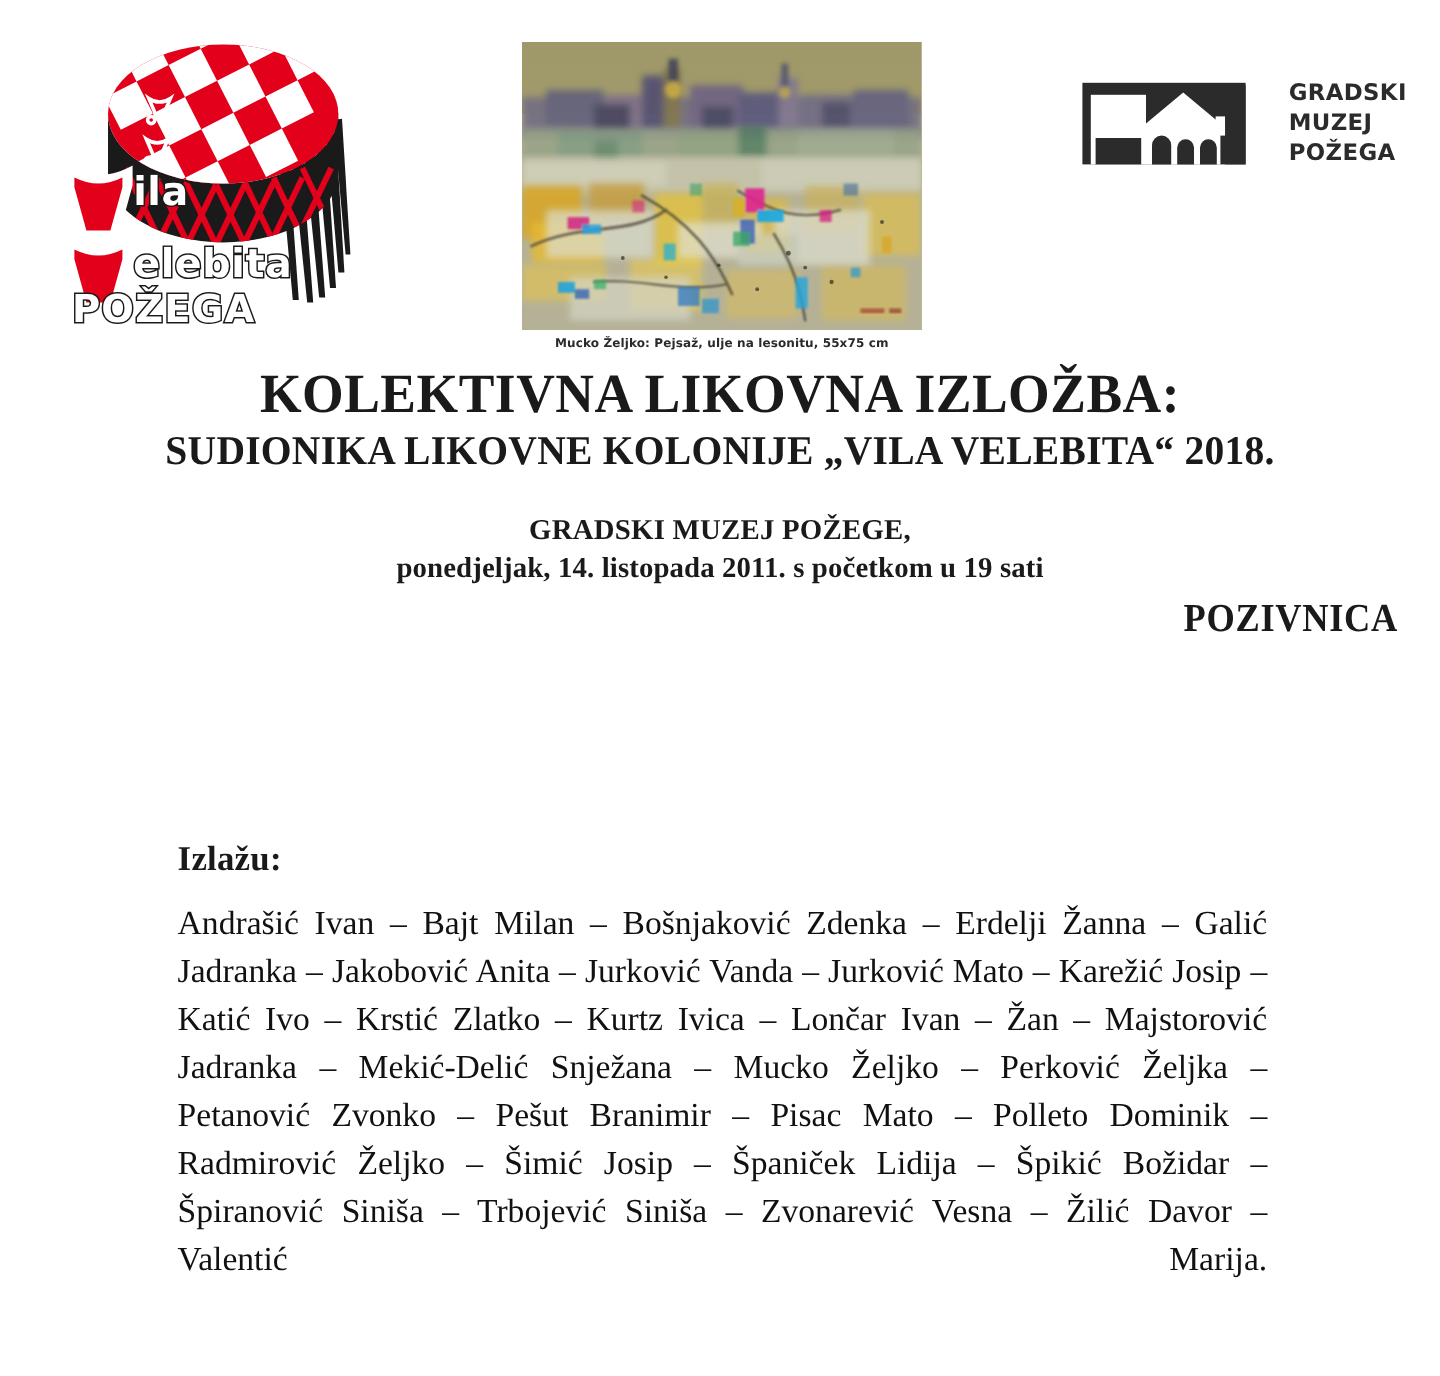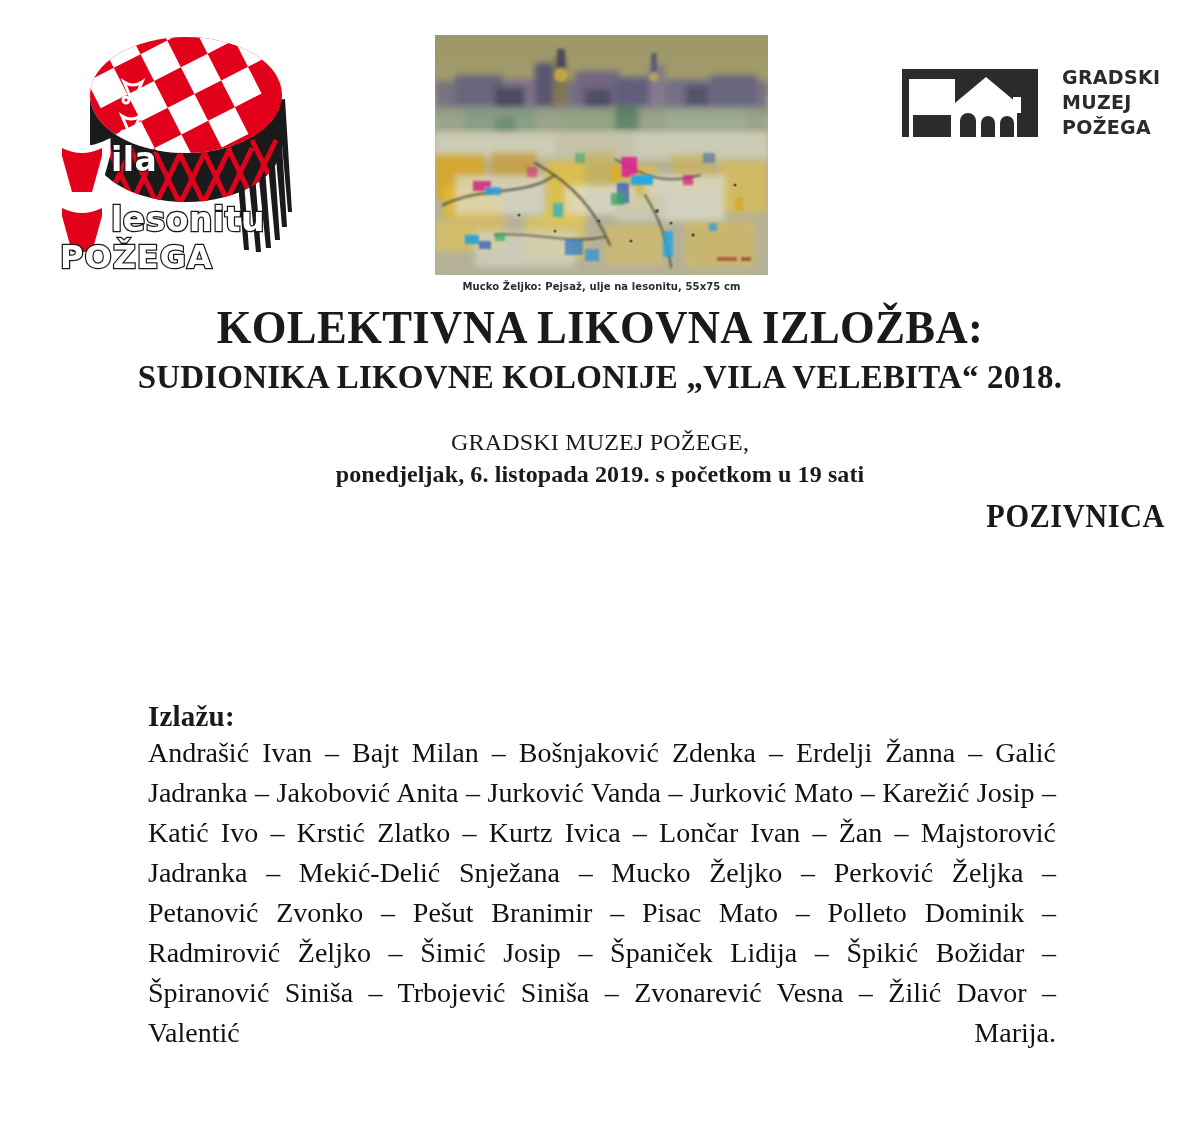--- a/index.html
+++ b/index.html
@@ -61,21 +61,21 @@
     font-weight: bold;
   }
 
   
   #logo-museum {
     position: absolute;
     left: 900px;
     top: 65px;
     display: flex;
     align-items: center;
-    gap: 22px;
+    gap: 34px;
   }
   #museum-mark { width: 140px; height: 72px; display: block; }
   #museum-wordmark {
     font-family: "DejaVu Sans", sans-serif;
     font-weight: bold;
     font-size: 19px;
     line-height: 1.32;
     color: #2b2b2b;
     letter-spacing: 0.3px;
   }
@@ -98,21 +98,21 @@
     font-size: 34px;
     font-weight: bold;
     letter-spacing: 0.2px;
     line-height: 1.12;
     font-family: "Liberation Serif", serif;
     transform: scaleX(0.97);
   }
   #venue-line {
     top: 428px;
     font-size: 24px;
-    font-weight: normal;
+    font-weight: bold;
     letter-spacing: 0.2px;
     line-height: 1.2;
   }
   #datetime-line {
     top: 460px;
     font-size: 24px;
     font-weight: bold;
     letter-spacing: 0.1px;
     line-height: 1.2;
   }
@@ -133,20 +133,21 @@
   
   #exhibitors {
     position: absolute;
     left: 148px;
     top: 700px;
     width: 908px;
   }
   #exhibitors-heading {
     font-size: 29px;
     font-weight: bold;
+    margin-bottom: 17px;
     letter-spacing: 0.2px;
   }
   #exhibitors-list {
     font-size: 28px;
     line-height: 40px;
     text-align: justify;
     text-justify: inter-word;
     color: #111111;
     hyphens: none;
   }
@@ -228,21 +229,21 @@
         <path d="M18,120 L18,132 L30,176 L58,176 L70,132 L70,120 Q44,133 18,120 Z" fill="#ffffff" stroke="#ffffff" stroke-width="5"></path>
         <path d="M24,126 L24,134 L34,170 L54,170 L64,134 L64,126 Q44,136 24,126 Z" fill="#E3001B"></path>
         <path d="M31,133 Q44,140 57,133 L48,162 L40,162 Z" fill="#ffffff" opacity="0"></path>
 
         <path d="M18,180 L18,192 L30,236 L58,236 L70,192 L70,180 Q44,193 18,180 Z" fill="#ffffff" stroke="#ffffff" stroke-width="5"></path>
         <path d="M24,186 L24,194 L34,230 L54,230 L64,194 L64,186 Q44,196 24,186 Z" fill="#E3001B"></path>
       </g>
     </svg>
     <div style="position:absolute;left:0;top:0;width:260px;height:250px;pointer-events:none;">
       <span style="position:absolute;left:73px;top:118px;font-family:'DejaVu Sans',sans-serif;font-weight:bold;font-size:33px;color:#ffffff;-webkit-text-stroke:2.5px #1a1a1a;paint-order:stroke fill;letter-spacing:0.5px;">ila</span>
-      <span style="position:absolute;left:73px;top:178px;font-family:'DejaVu Sans',sans-serif;font-weight:bold;font-size:33px;color:#ffffff;-webkit-text-stroke:2.5px #1a1a1a;paint-order:stroke fill;letter-spacing:0.5px;">lesonitu</span>
+      <span style="position:absolute;left:73px;top:178px;font-family:'DejaVu Sans',sans-serif;font-weight:bold;font-size:33px;color:#ffffff;-webkit-text-stroke:2.5px #1a1a1a;paint-order:stroke fill;letter-spacing:0.5px;">elebita</span>
       <span style="position:absolute;left:22px;top:216px;font-family:'DejaVu Sans',sans-serif;font-weight:bold;font-size:32px;color:#ffffff;-webkit-text-stroke:2.5px #1a1a1a;paint-order:stroke fill;letter-spacing:1px;">POŽEGA</span>
     </div>
   </div>
 
   <div id="artwork-block">
     <div id="artwork-frame">
       <svg viewBox="0 0 333 240" width="333" height="240">
         <defs>
           <filter id="blurA">
               <feGaussianBlur stdDeviation="3.2"></feGaussianBlur>
@@ -398,19 +399,19 @@
       <div>MUZEJ</div>
       <div>POŽEGA</div>
     </div>
   </div>
 </div>
 
 <div class="title-zone" id="title-main">KOLEKTIVNA LIKOVNA IZLOŽBA:</div>
 <div class="title-zone" id="title-sub">SUDIONIKA LIKOVNE KOLONIJE „VILA VELEBITA“ 2018.</div>
 
 <div class="title-zone" id="venue-line">GRADSKI MUZEJ POŽEGE,</div>
-<div class="title-zone" id="datetime-line">ponedjeljak, 6. listopada 2019. s početkom u 19 sati</div>
+<div class="title-zone" id="datetime-line">ponedjeljak, 14. listopada 2011. s početkom u 19 sati</div>
 <div id="invitation-word">POZIVNICA</div>
 
 <div id="exhibitors">
   <div id="exhibitors-heading">Izlažu:</div>
   <div id="exhibitors-list">Andrašić Ivan – Bajt Milan – Bošnjaković Zdenka – Erdelji Žanna – Galić Jadranka – Jakobović Anita – Jurković Vanda – Jurković Mato – Karežić Josip – Katić Ivo – Krstić Zlatko – Kurtz  Ivica – Lončar Ivan – Žan – Majstorović Jadranka – Mekić-Delić Snježana – Mucko Željko – Perković Željka – Petanović Zvonko – Pešut Branimir – Pisac Mato – Polleto Dominik – Radmirović Željko – Šimić Josip – Španiček Lidija – Špikić Božidar – Špiranović Siniša – Trbojević Siniša – Zvonarević Vesna – Žilić Davor – Valentić Marija.</div>
 </div>
 
 </body></html>

